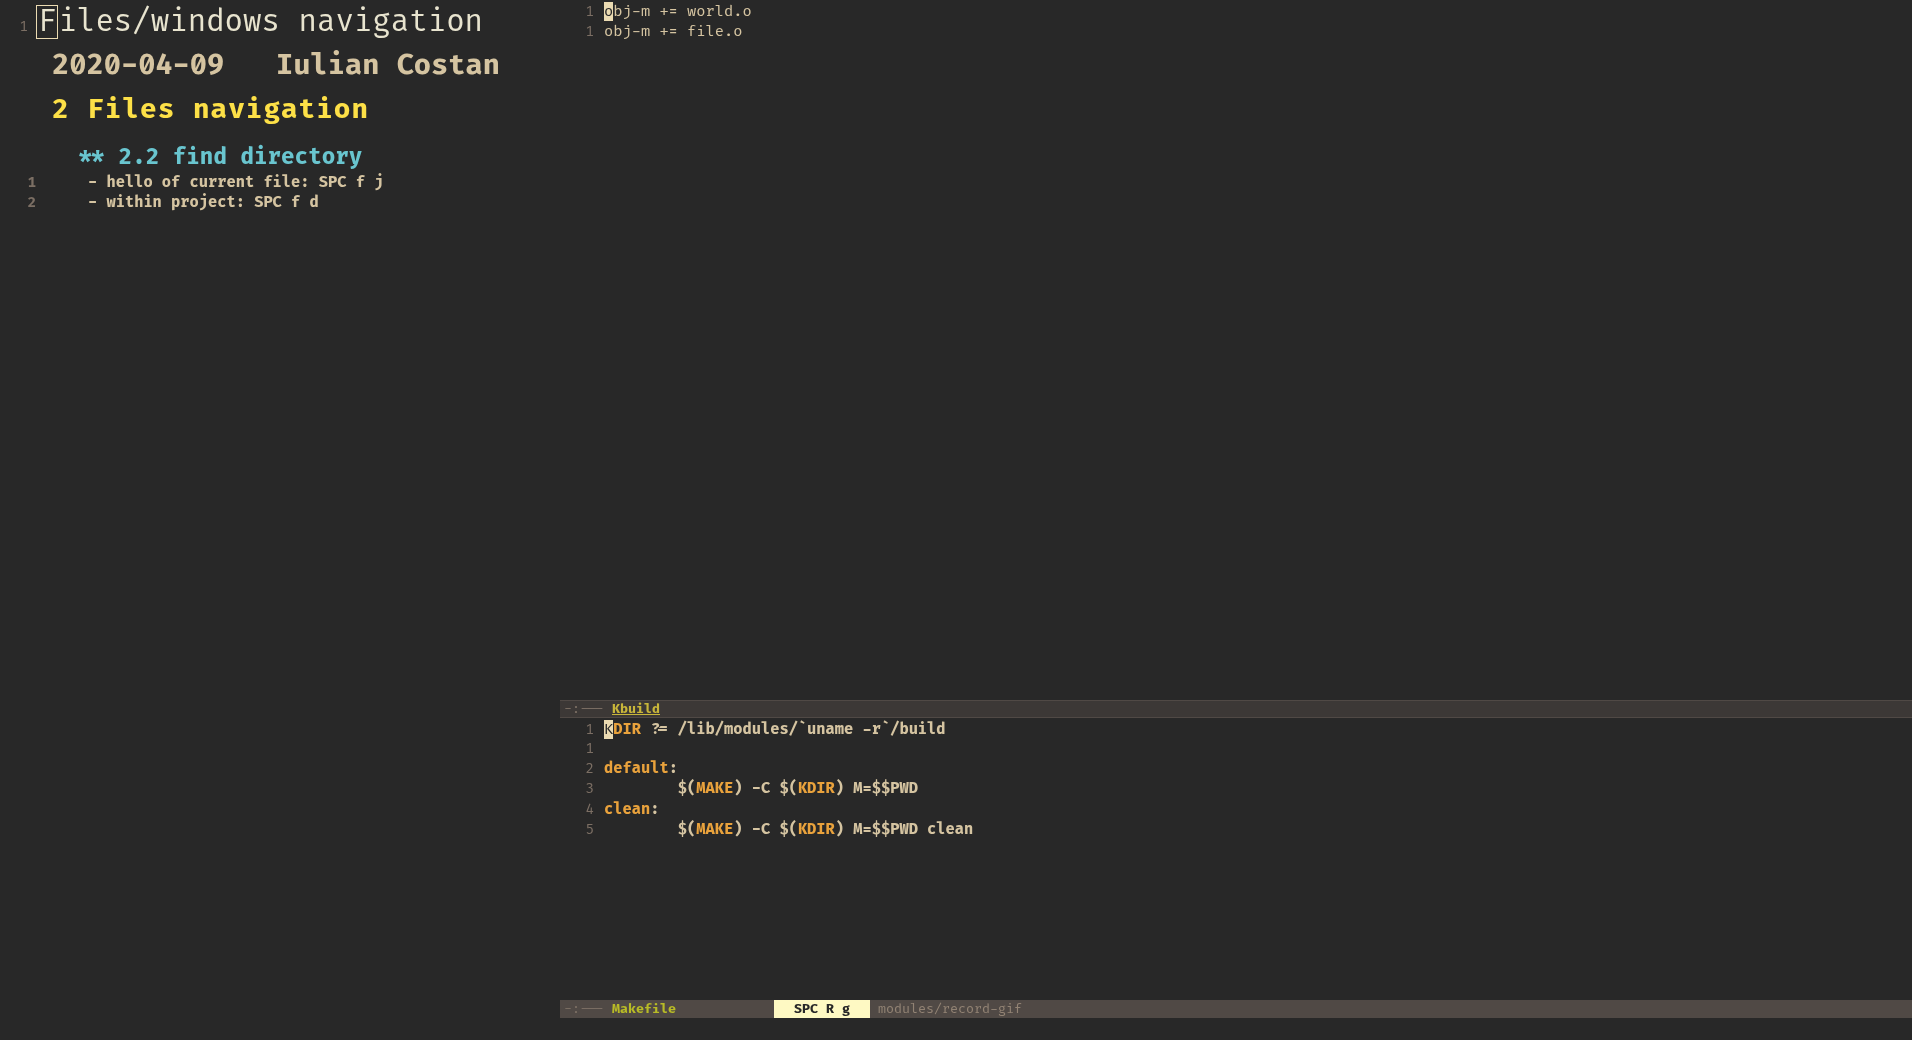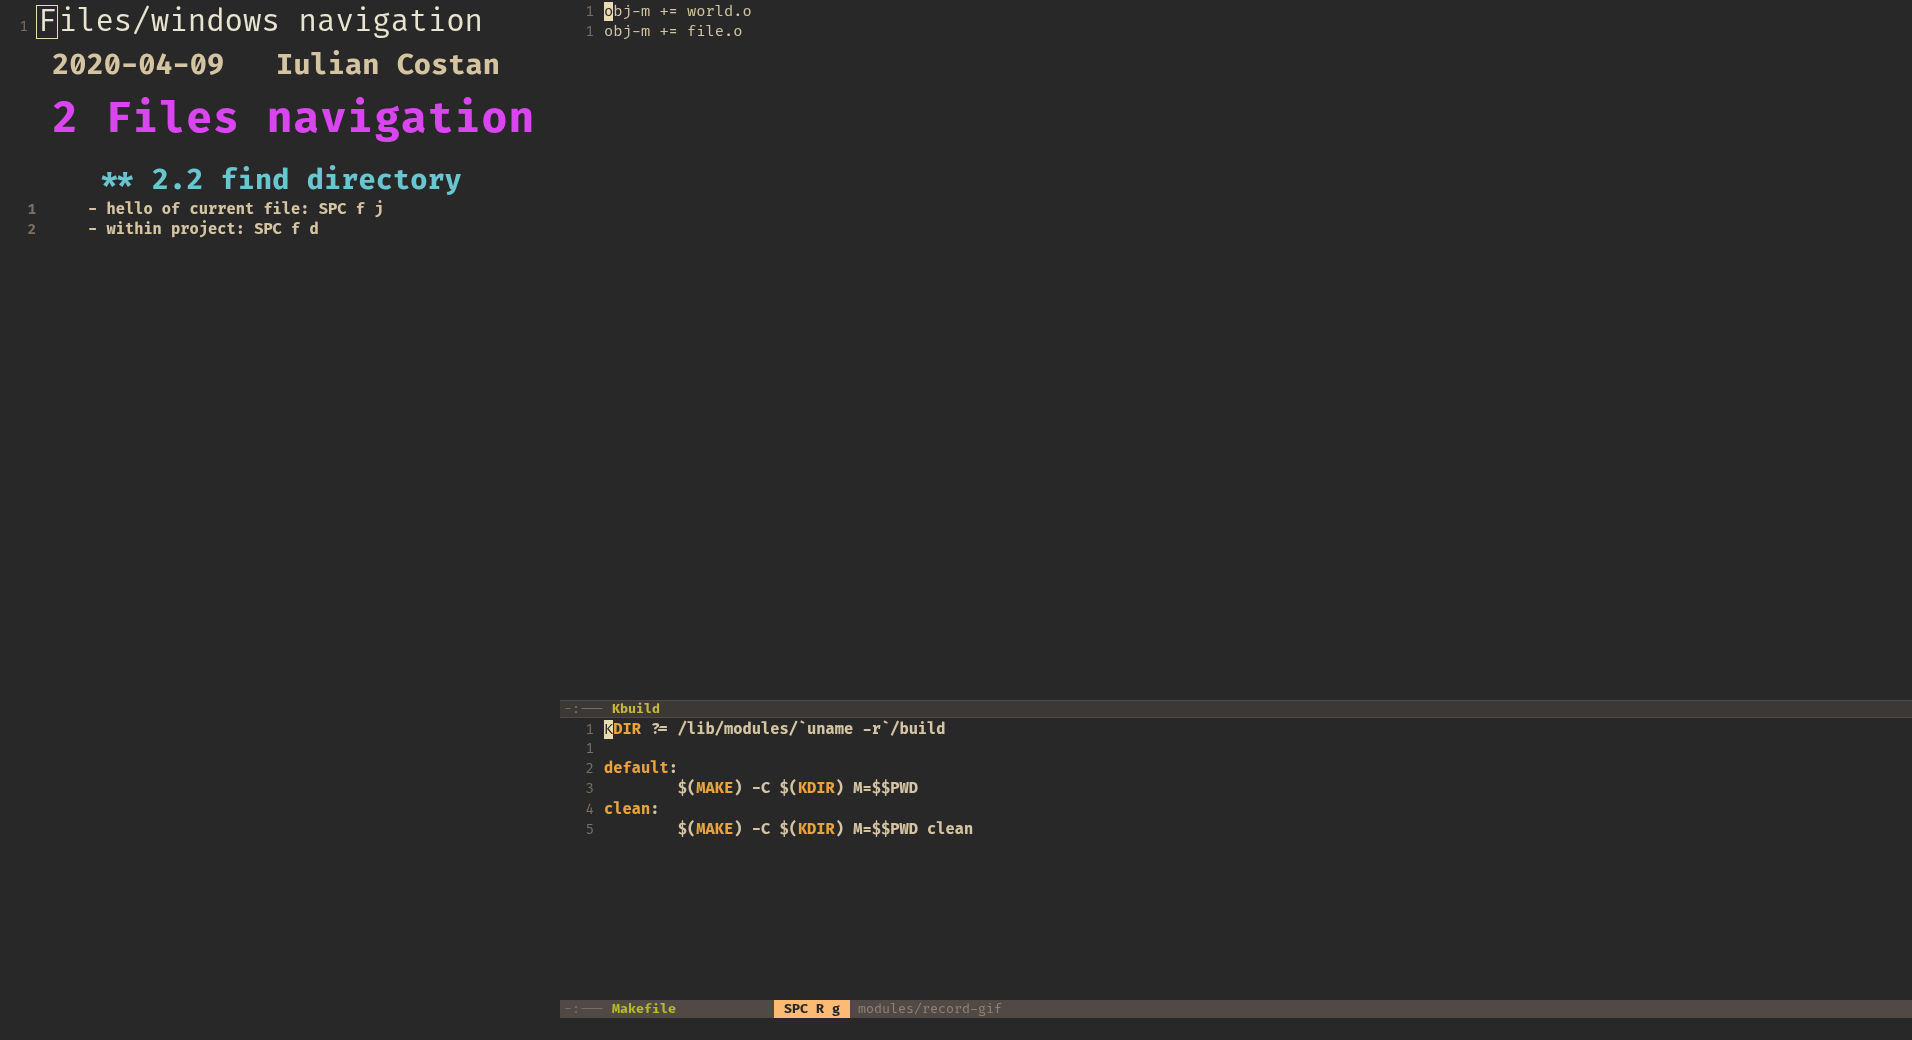--- a/index.html
+++ b/index.html
@@ -88,32 +88,32 @@
     padding-left: 52px;
     font-size: 28px;
     color: #d5c4a1;
     font-weight: bold;
     padding-top: 4px;
     padding-bottom: 10px;
     white-space: pre;
   }
   .title2 {
     padding-left: 52px;
-    font-size: 42px;
-    font-weight: bold;
-    color: #d946ef;
+    font-size: 27px;
+    font-weight: bold;
+    color: #fde047;
     letter-spacing: 1px;
     white-space: pre;
     padding-bottom: 18px;
   }
   .heading2 {
-    padding-left: 100px;
+    padding-left: 78px;
     color: #69c5cf;
     font-weight: bold;
-    font-size: 28px;
+    font-size: 22px;
     white-space: pre;
     padding-bottom: 2px;
   }
   .body-row {
     display: flex;
     align-items: baseline;
     line-height: 1.35;
   }
   .body-row .gut {
     flex: 0 0 44px;
@@ -145,31 +145,32 @@
     align-items: center;
     padding-left: 4px;
     border-top: 1px solid #504945;
     border-bottom: 1px solid #504945;
     white-space: pre;
   }
   .modeline .buf {
     color: #c8b63a;
     font-weight: bold;
     padding-left: 8px;
+    text-decoration: underline;
   }
   .modeline .buf-active {
     color: #b8bb26;
     font-weight: bold;
     padding-left: 8px;
   }
   .modeline .pill {
-    background: #fdba74;
+    background: #fef9c3;
     color: #282828;
     font-weight: bold;
-    padding: 0 10px;
+    padding: 0 20px;
     margin-left: 8px;
     text-align: center;
   }
   .modeline .path {
     color: #928374;
     padding-left: 8px;
   }
   .modeline-active {
     background: #504945;
   }

